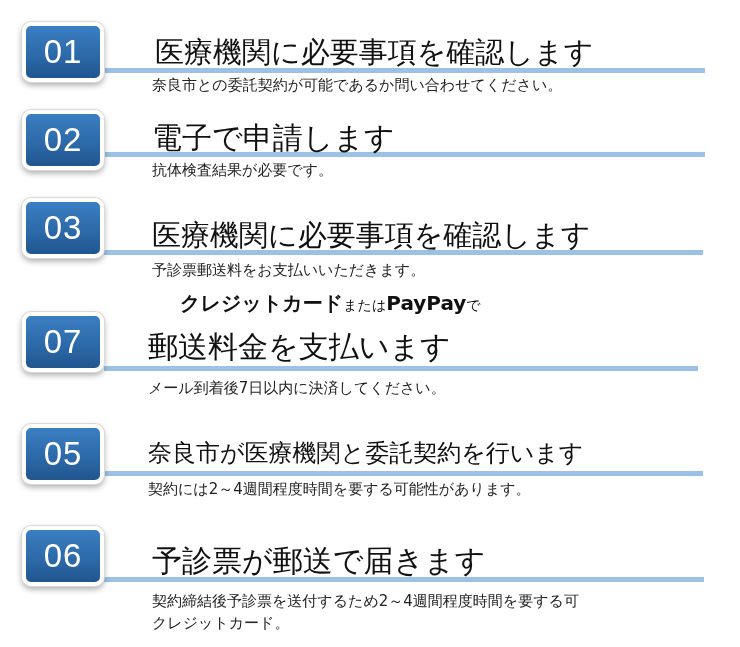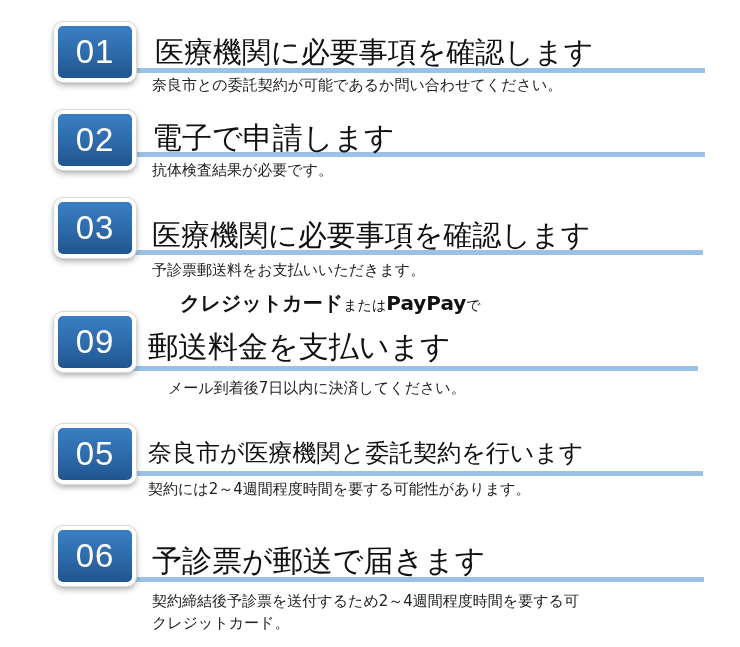--- a/index.html
+++ b/index.html
@@ -9,21 +9,21 @@
       font-family: "DejaVu Sans", "Liberation Sans", sans-serif;
       color: #111;
     }
     .step { position: absolute; left: 0; width: 740px; }
     .badge {
       position: absolute; left: 22px; width: 82px; height: 60px;
       box-sizing: border-box;
       border: 4px solid #ffffff; border-radius: 9px;
       background: linear-gradient(to bottom, #3a7ec2 0%, #2d6aa9 55%, #20558f 100%);
       box-shadow: 0 0 0 1px #d9d9d9, 0 3px 6px rgba(0,0,0,0.35);
-      display: flex; align-items: center; justify-content: center; margin-left: 32px;
+      display: flex; align-items: center; justify-content: center;
     }
     .badge span {
       color: #fff; font-family: "Liberation Sans", sans-serif;
       font-size: 33px; letter-spacing: 1px;
     }
     .line {
       position: absolute; left: 104px; height: 5px; background: #9bc2e6;
     }
     .title {
       position: absolute; font-weight: normal; white-space: nowrap; color: #111;
@@ -62,27 +62,27 @@
   <div class="badge" style="top:198px;">
     <span>03</span>
   </div>
   <div class="title" style="left:152px; top:216px; font-size:29px;">医療機関に必要事項を確認します</div>
   <div class="desc" style="left:152px; top:261px; font-size:15px;">予診票郵送料をお支払いいただきます。</div>
 </div>
 
 <div class="step" style="top:0;">
   <div class="line" style="top:366px; width:594px;"></div>
   <div class="badge" style="top:312px;">
-    <span>09</span>
+    <span>07</span>
   </div>
   <div class="pre" style="left:152px; top:290px;margin-left:28px;">
     <span>クレジットカード</span><span class="small">または</span><span>PayPay</span><span class="small">で</span>
   </div>
   <div class="title" style="left:148px; top:327px; font-size:30px;">郵送料金を支払います</div>
-  <div class="desc" style="left:148px; top:379px; font-size:15px;margin-left:20px;">メール到着後7日以内に決済してください。</div>
+  <div class="desc" style="left:148px; top:379px; font-size:15px;">メール到着後7日以内に決済してください。</div>
 </div>
 
 <div class="step" style="top:0;">
   <div class="line" style="top:471px; width:599px;"></div>
   <div class="badge" style="top:424px;">
     <span>05</span>
   </div>
   <div class="title" style="left:148px; top:437px; font-size:24px;">奈良市が医療機関と委託契約を行います</div>
   <div class="desc" style="left:148px; top:480px; font-size:15px;">契約には2～4週間程度時間を要する可能性があります。</div>
 </div>

